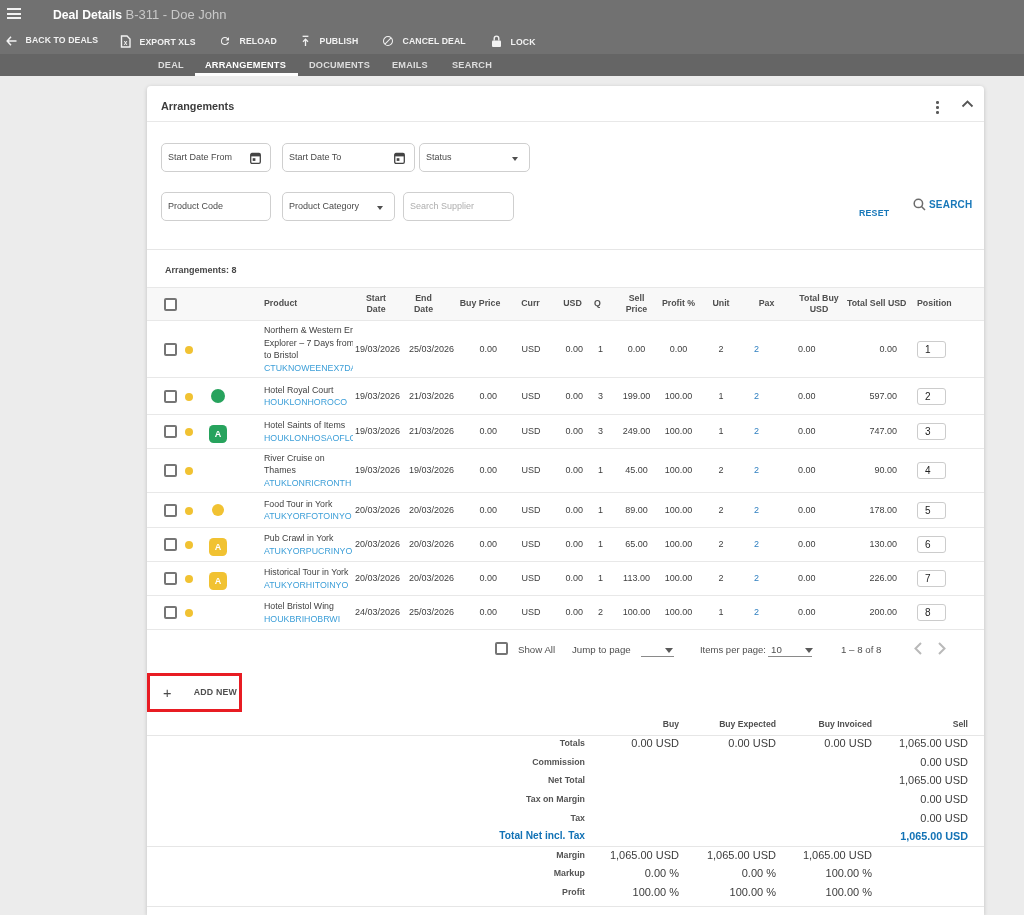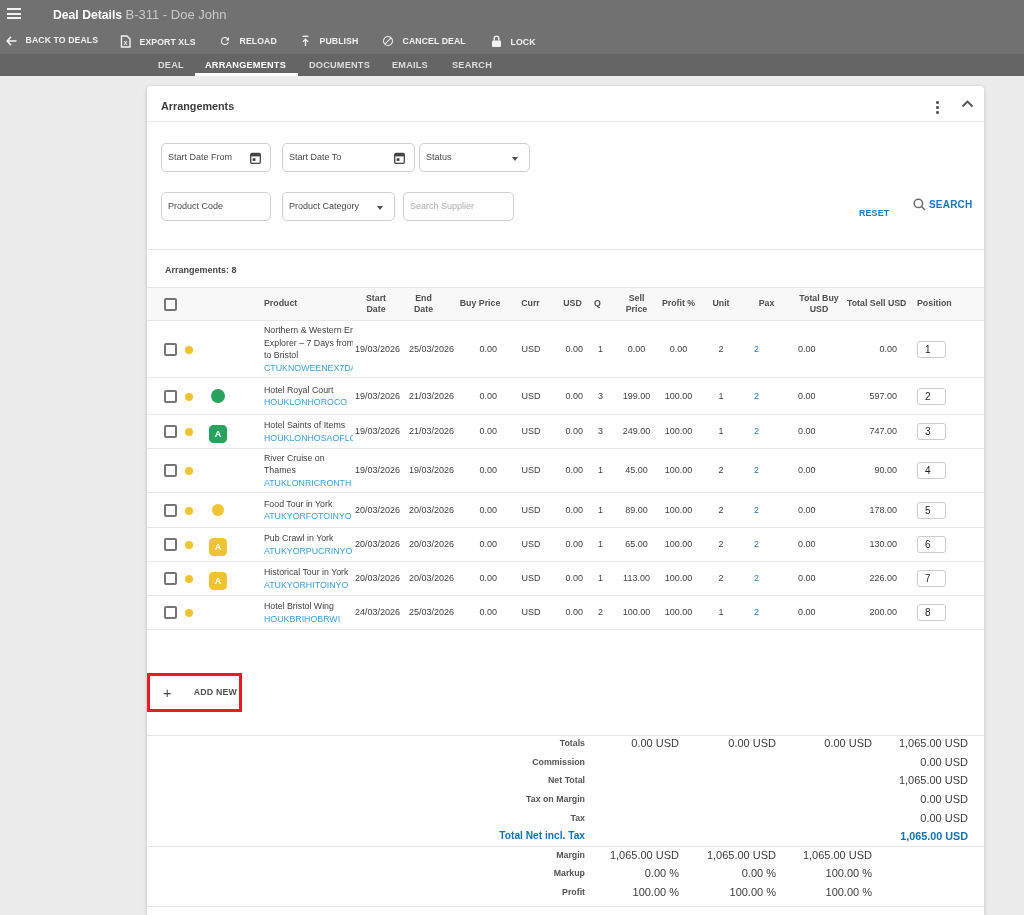--- a/index.html
+++ b/index.html
@@ -376,23 +376,47 @@
           <td>100.00</td>
           <td>100.00</td>
           <td>1</td>
           <td class="blue">2</td>
           <td>0.00</td>
           <td>200.00</td>
       <td style="text-align:left; padding-left:16px"><span class="posbox">8</span></td>
     </tr>
   </tbody>
     </table>
+  <div class="pag">
+    <span class="cb" style="position:absolute; left:348px; top:13px"></span>
+    <span style="position:absolute; left:371px; top:15px">Show All</span>
+    <span style="position:absolute; left:425px; top:15px">Jump to page</span>
+    <span style="position:absolute; left:494px; top:27px; width:33px; border-bottom:1px solid #8a8a8a"></span>
+    <span style="position:absolute; left:518px; top:19px; width:0; height:0; border-left:4px solid transparent; border-right:4px solid transparent; border-top:5px solid #5a5a5a"></span>
+    <span style="position:absolute; left:500px; top:15px; width:119px; text-align:right; font-size:9.5px">Items per page:</span>
+      <span style="position:absolute; left:624px; top:15px">10</span>
+    <span style="position:absolute; left:621px; top:27px; width:44px; border-bottom:1px solid #8a8a8a"></span>
+    <span style="position:absolute; left:658px; top:19px; width:0; height:0; border-left:4px solid transparent; border-right:4px solid transparent; border-top:5px solid #5a5a5a"></span>
+    <span style="position:absolute; left:694px; top:15px">1 – 8 of 8</span>
+    <svg style="position:absolute; left:767px; top:13px" width="8" height="13" viewBox="0 0 8 13">
+        <path d="M7 1 L1.5 6.5 L7 12" stroke="#b9b9b9" stroke-width="2" fill="none"></path>
+      </svg>
+    <svg style="position:absolute; left:791px; top:13px" width="8" height="13" viewBox="0 0 8 13">
+        <path d="M1 1 L6.5 6.5 L1 12" stroke="#b9b9b9" stroke-width="2" fill="none"></path>
+      </svg>
+  </div>
   <div class="addnew">
       <div class="inner"><span style="font-size:14.5px; font-weight:normal; color:#4a4a4a; vertical-align:-2.5px">+</span><span style="margin-left:22px">ADD NEW</span></div>
     </div>
+  <div class="trow" style="top:628.7px">
+    <span class="v1" style="font-size:8.6px; font-weight:bold; color:#4f4f4f">Buy</span>
+    <span class="v2" style="font-size:8.6px; font-weight:bold; color:#4f4f4f">Buy Expected</span>
+    <span class="v3" style="font-size:8.6px; font-weight:bold; color:#4f4f4f">Buy Invoiced</span>
+    <span class="v4" style="font-size:8.6px; font-weight:bold; color:#4f4f4f">Sell</span>
+  </div>
   <div class="divider" style="top:649px"></div>
   <div class="trow" style="top:648.2px">
       <span class="lbl">Totals</span>
       <span class="v1">0.00 USD</span>
       <span class="v2">0.00 USD</span>
       <span class="v3">0.00 USD</span>
       <span class="v4">1,065.00 USD</span>
     </div>
   <div class="trow" style="top:666.8px">
       <span class="lbl">Commission</span>

